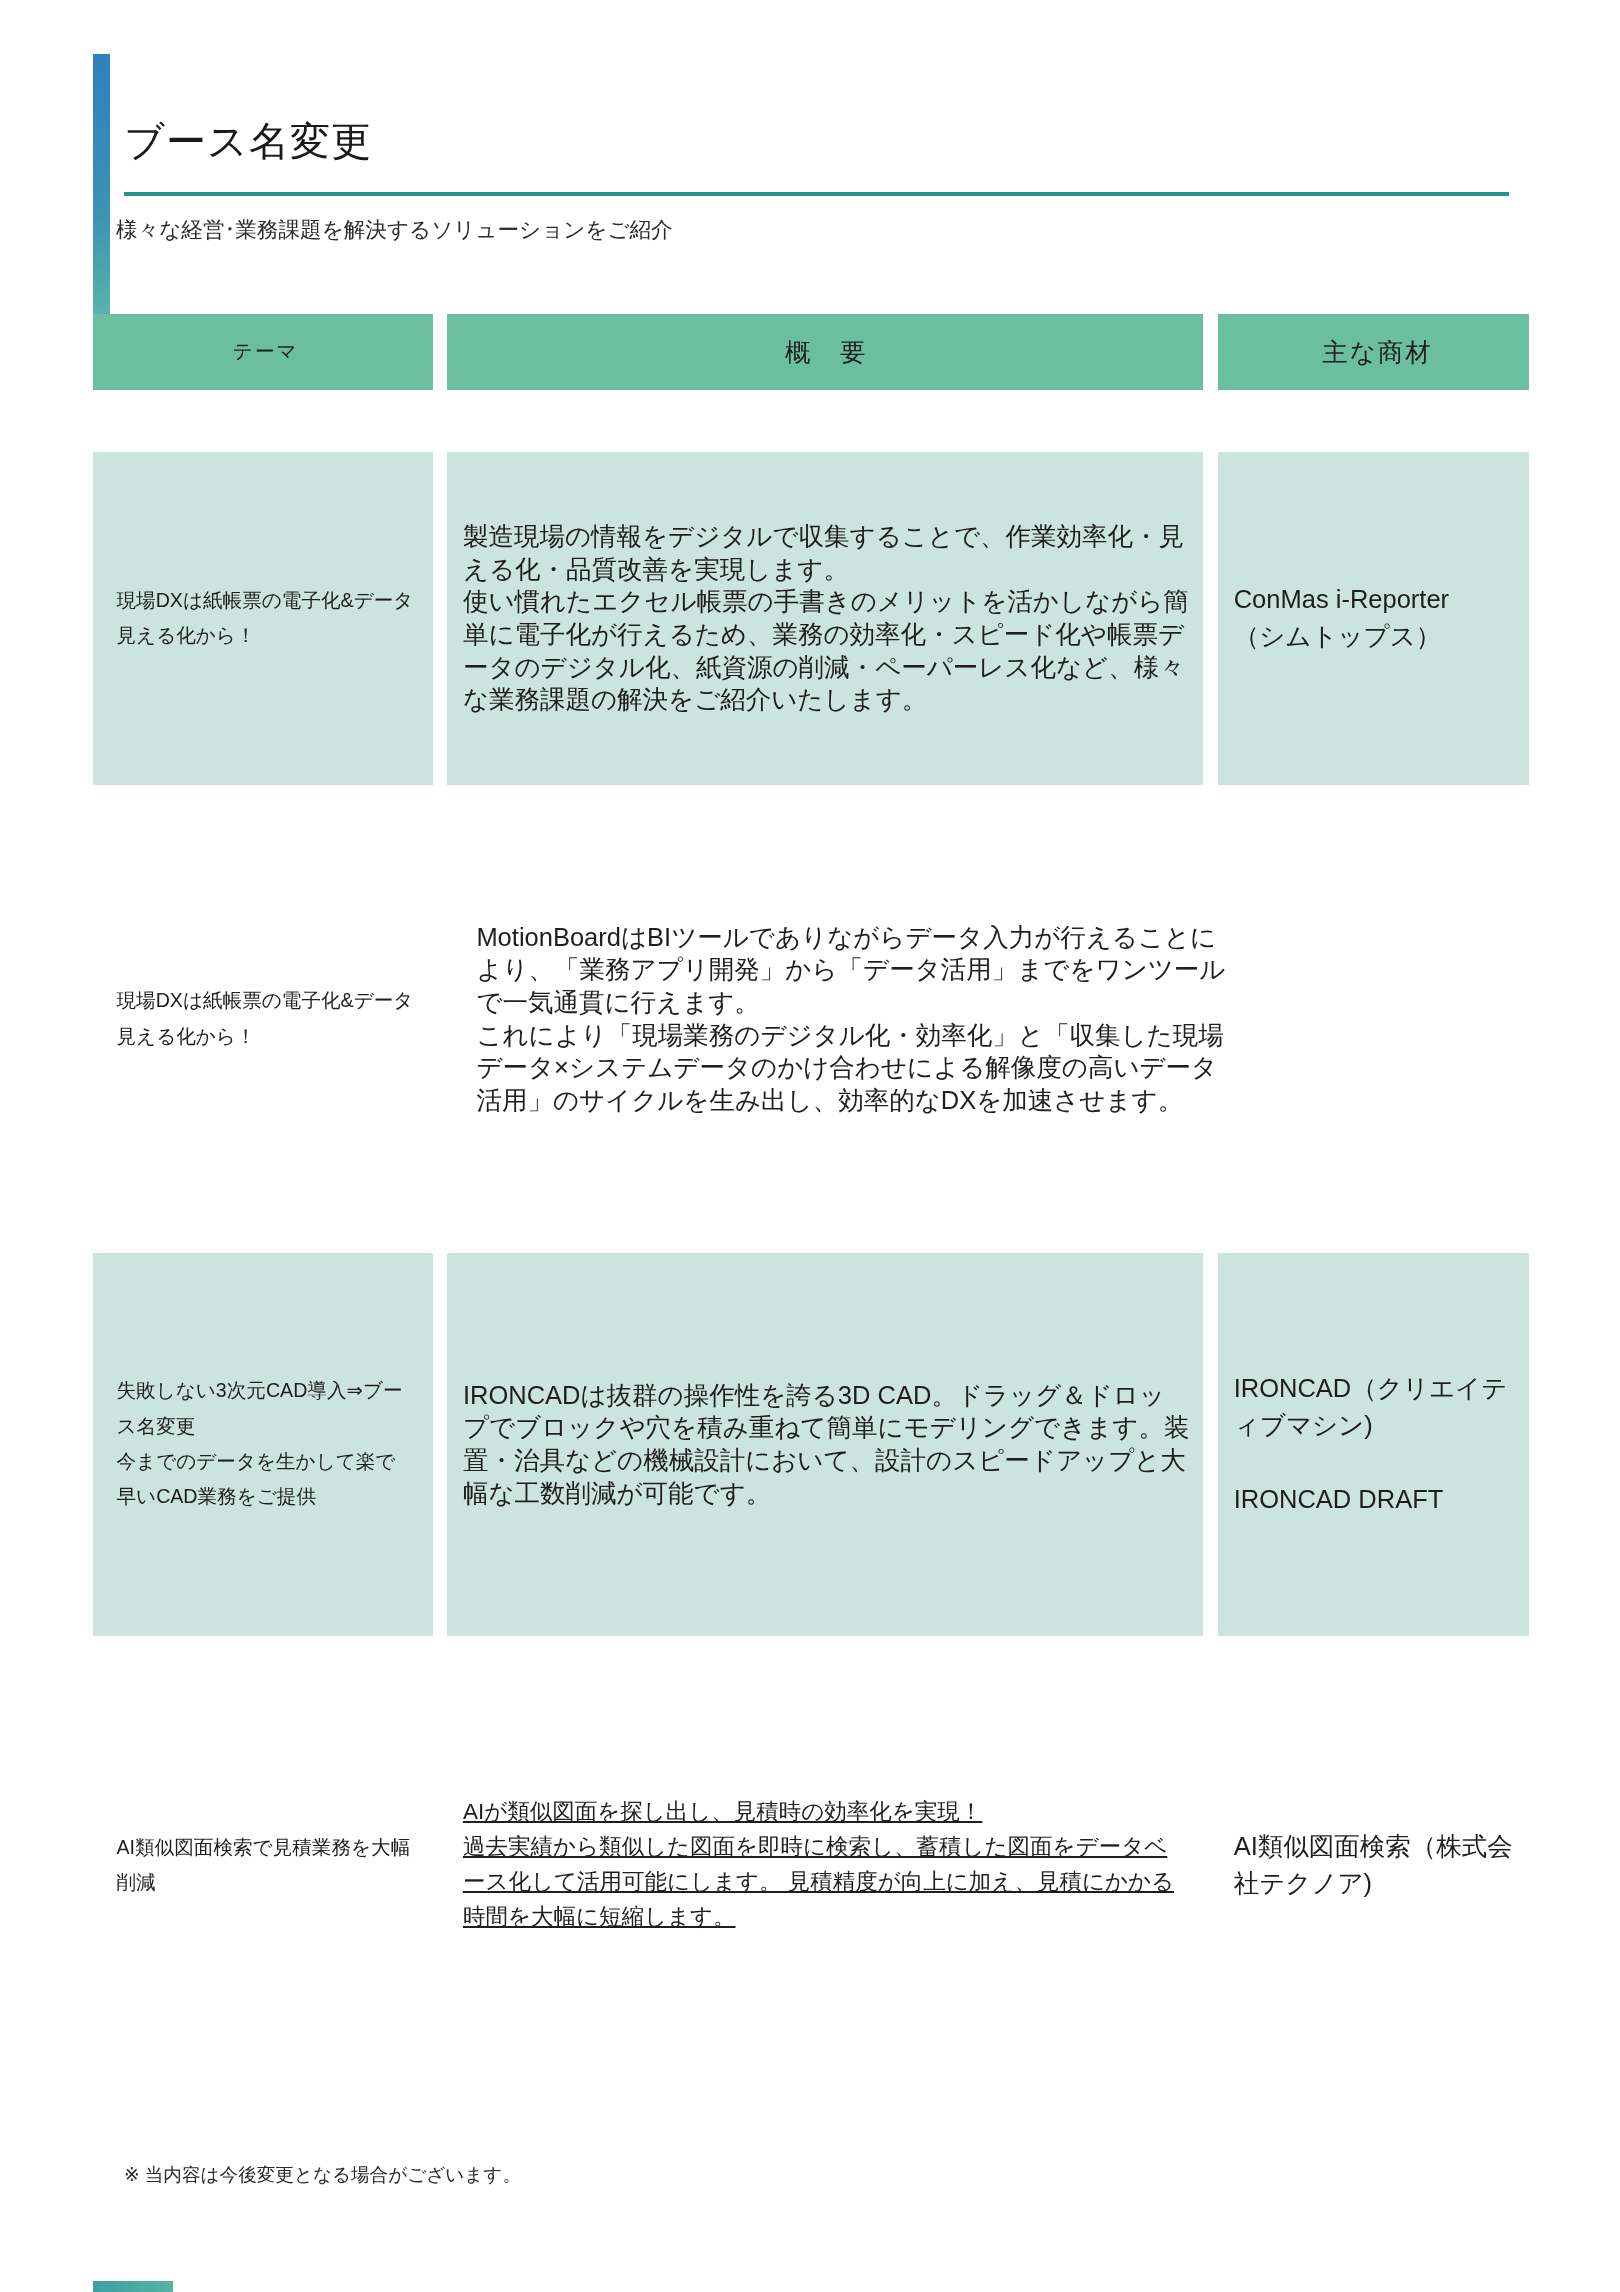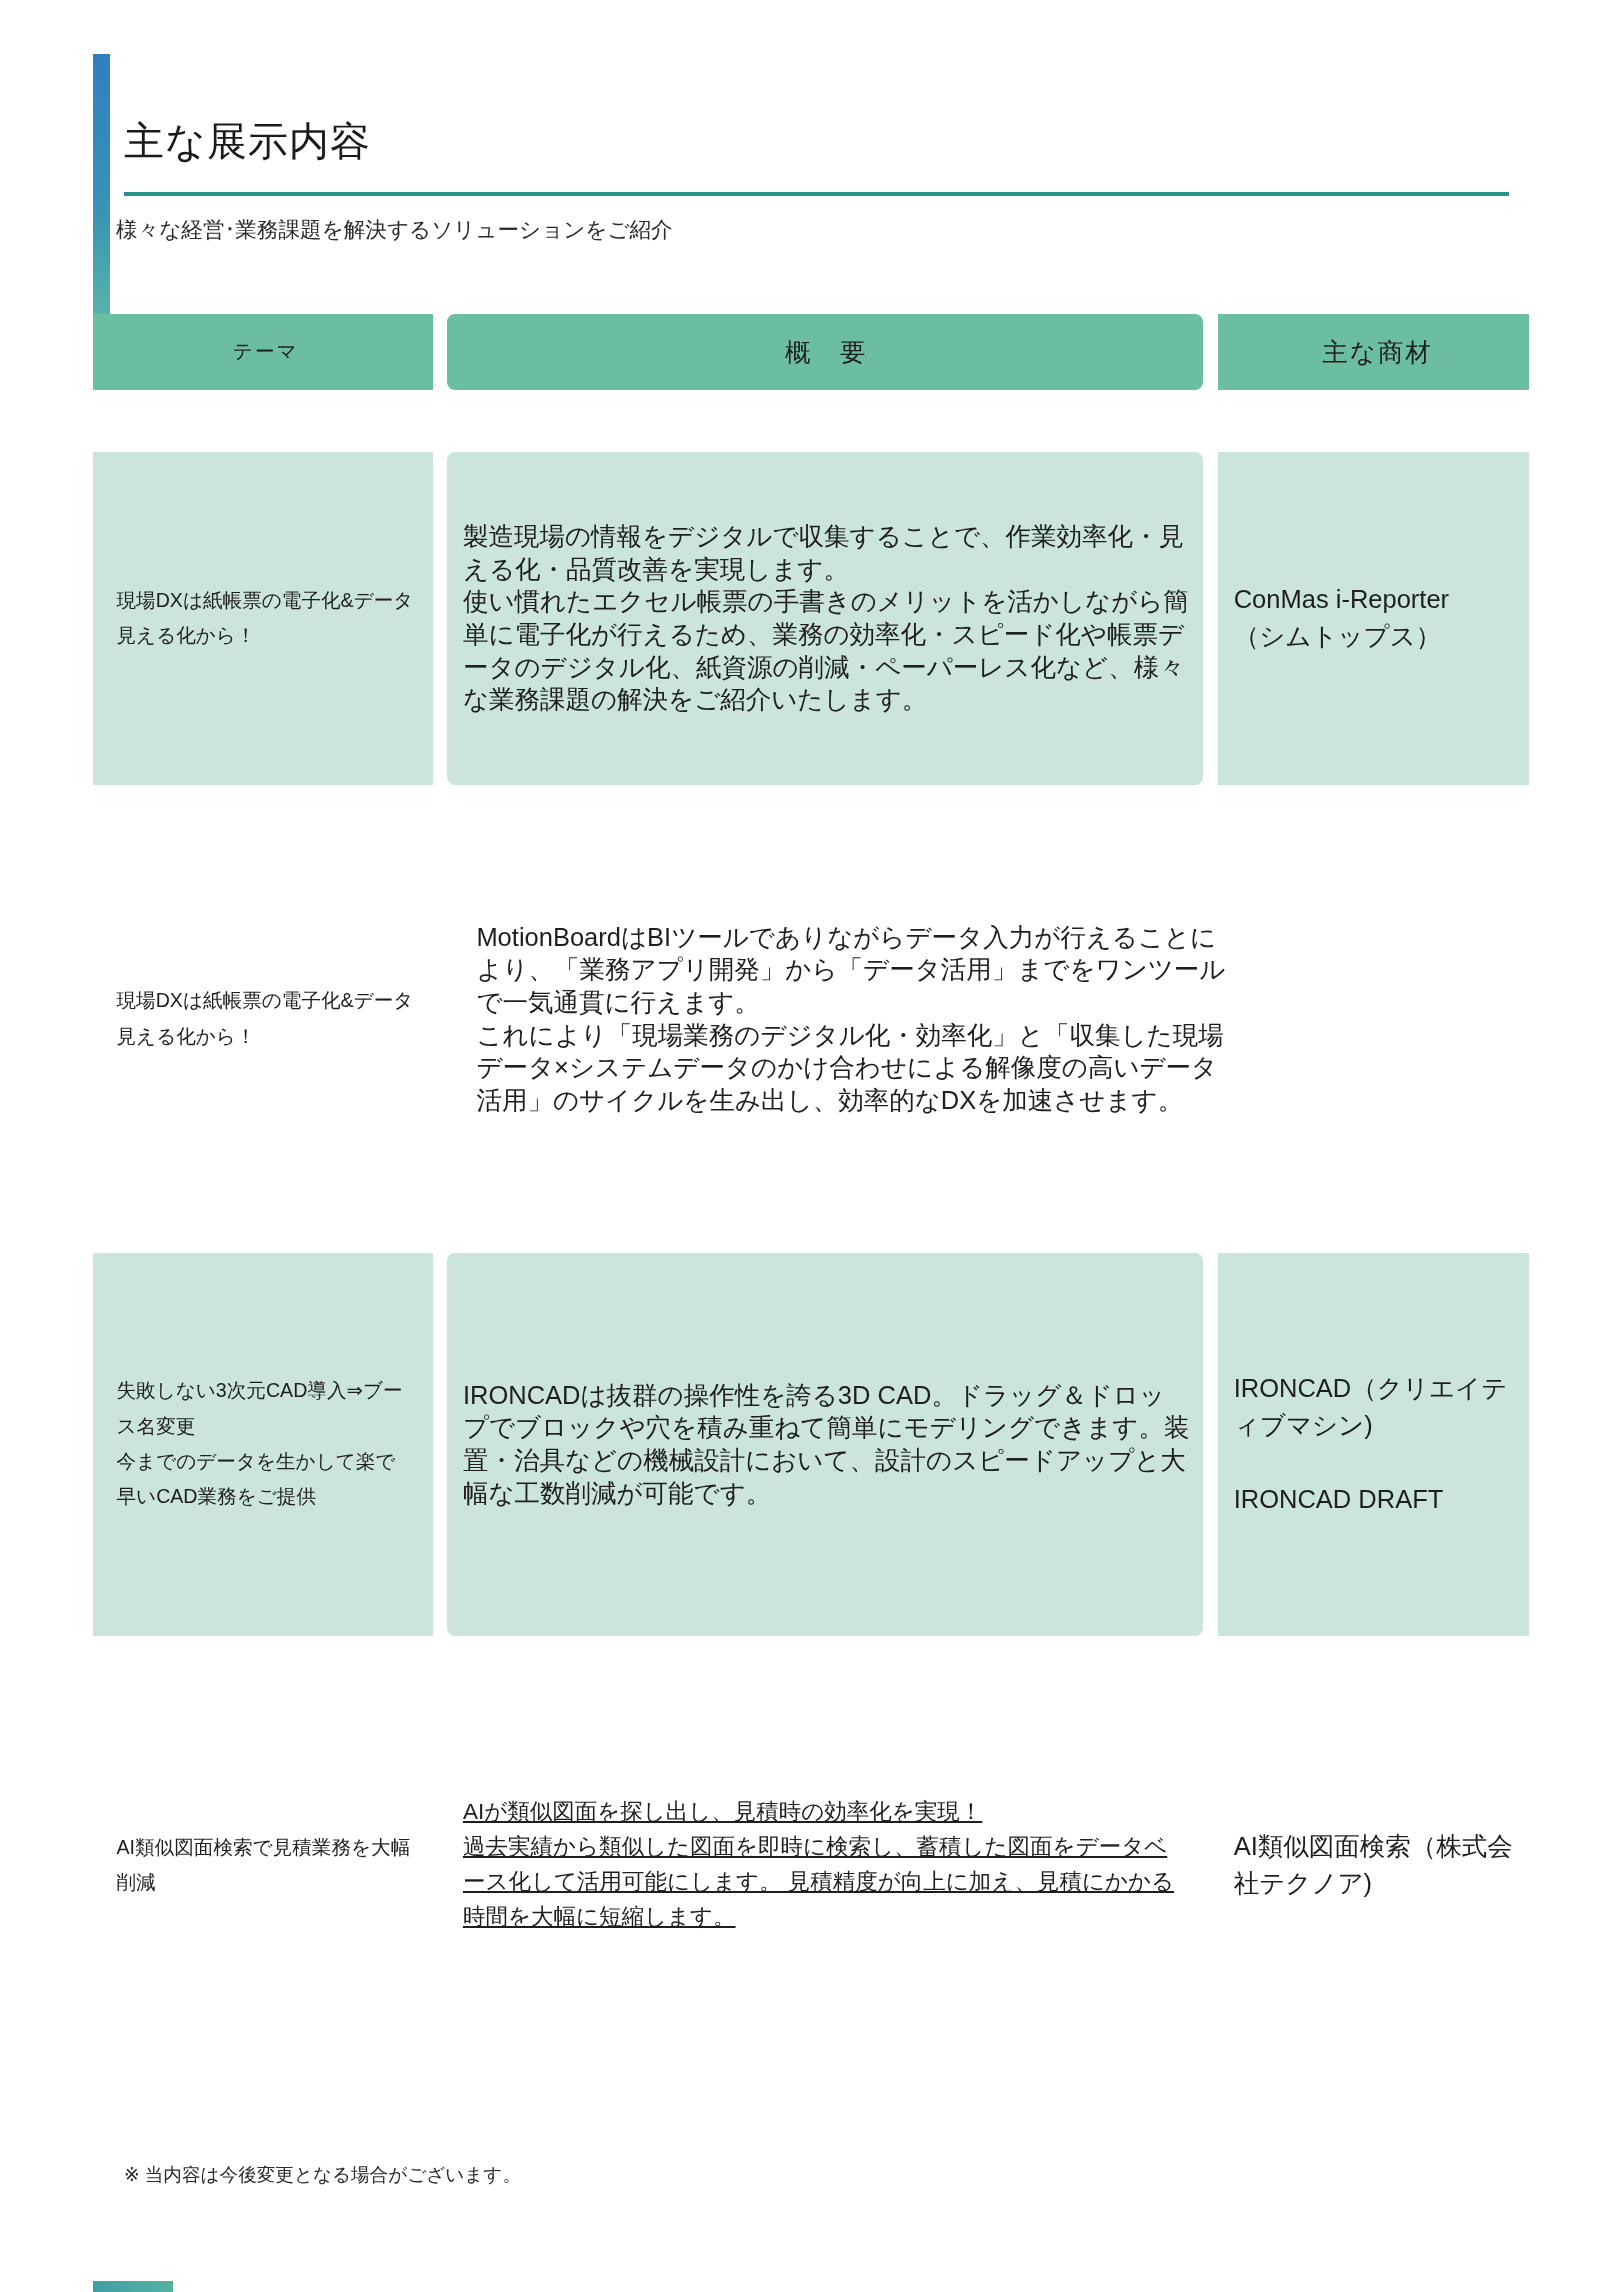--- a/index.html
+++ b/index.html
@@ -62,21 +62,21 @@
 
   .t-cell {
     display: flex;
     flex-direction: column;
     justify-content: center;
     align-items: flex-start;
     white-space: pre-wrap;
     margin-top: 38px;
   }
   .col-theme    { width: 353px; padding: 9.8px 17.6px 9.8px 23.5px; }
-  .col-summary  { width: 789px; padding: 9.8px 13.7px 9.8px 15.7px; border-radius: 8px; }
+  .col-summary  { width: 789px; padding: 9.8px 13.7px 9.8px 15.7px; }
   .col-products { width: 324px; padding: 9.8px 7.8px 9.8px 15.7px; }
 
   .header-row { height: 114px; }
   .header-row .t-cell {
     background: #6cbea0;
     color: #ffffff;
     font-size: 23.5px;
     justify-content: center;
     align-items: center;
     text-align: center;
@@ -113,21 +113,21 @@
     background: linear-gradient(to right, #3f9fa6, #55b3a2);
   }
 </style>
 </head>
 <body>
 
 <div class="page">
 
   <div class="accent-bar"></div>
 
-  <h1 class="page-title">主な展示内容</h1>
+  <h1 class="page-title">ブース名変更</h1>
 
   <div class="title-rule"></div>
 
   <div class="page-subtitle">様々な経営･業務課題を解決するソリューションをご紹介</div>
 
   <div class="exhibition-table">
 
     <div class="t-row header-row">
       <div class="t-cell col-theme">テーマ</div>
       <div class="t-cell col-summary">概　要</div>

